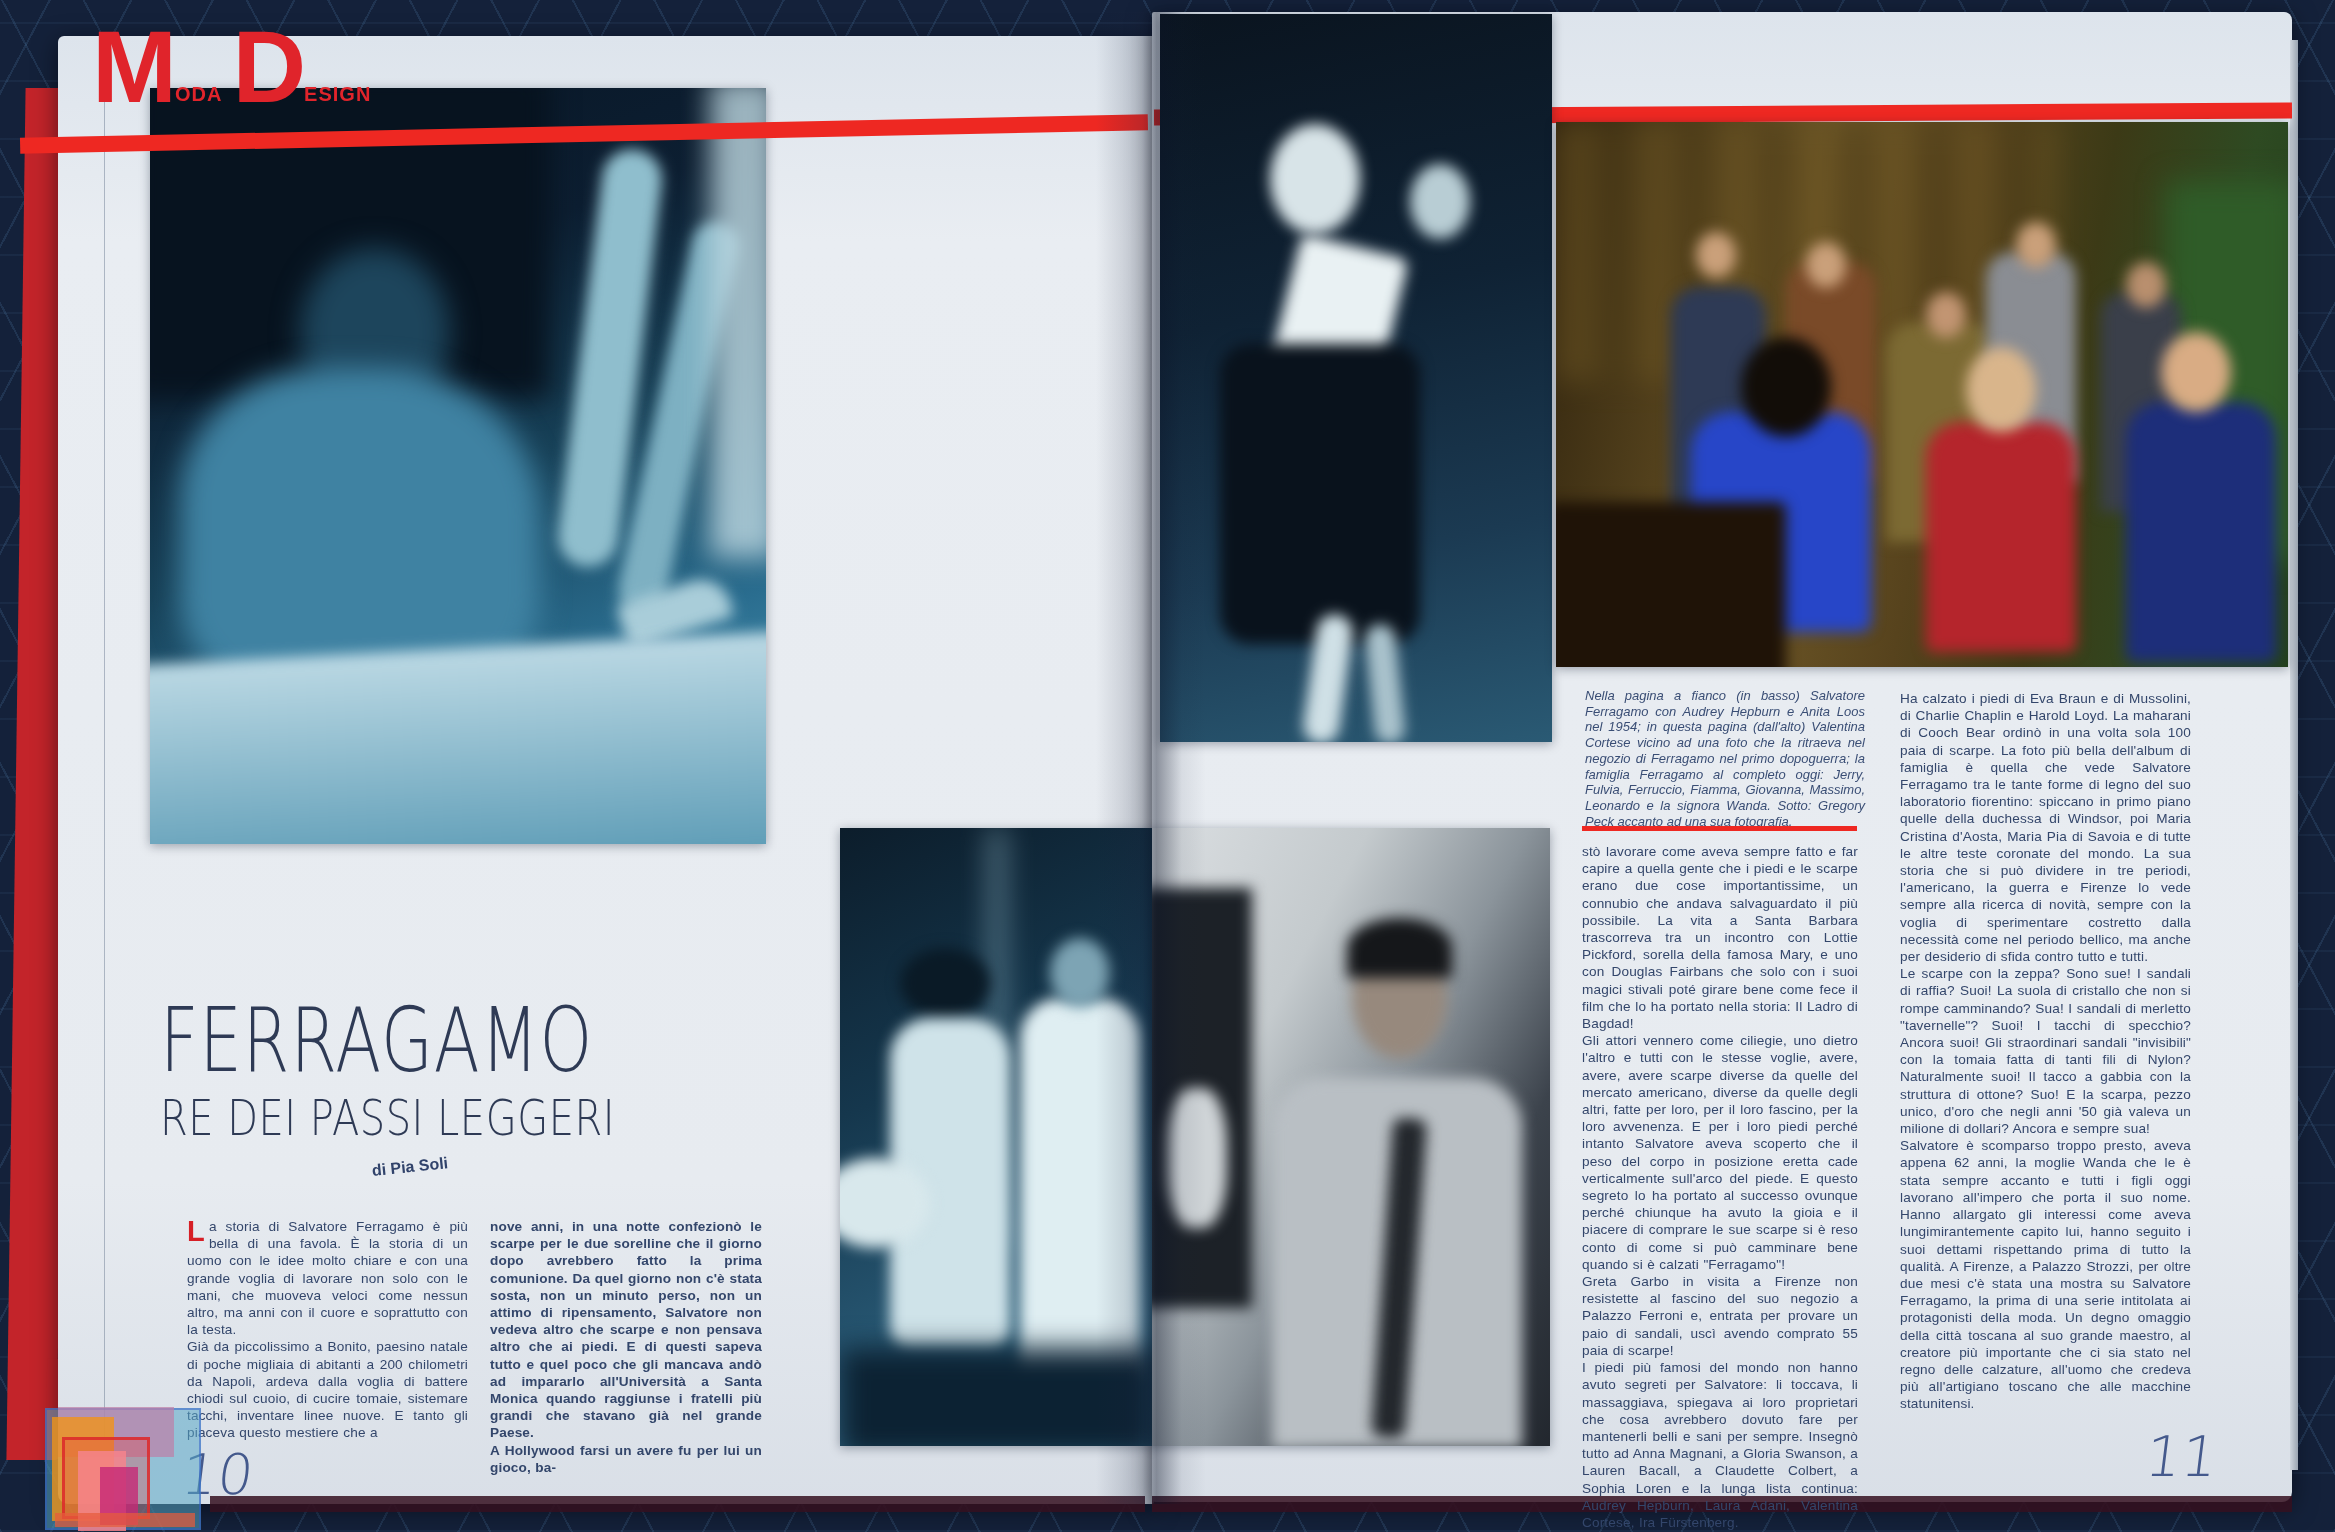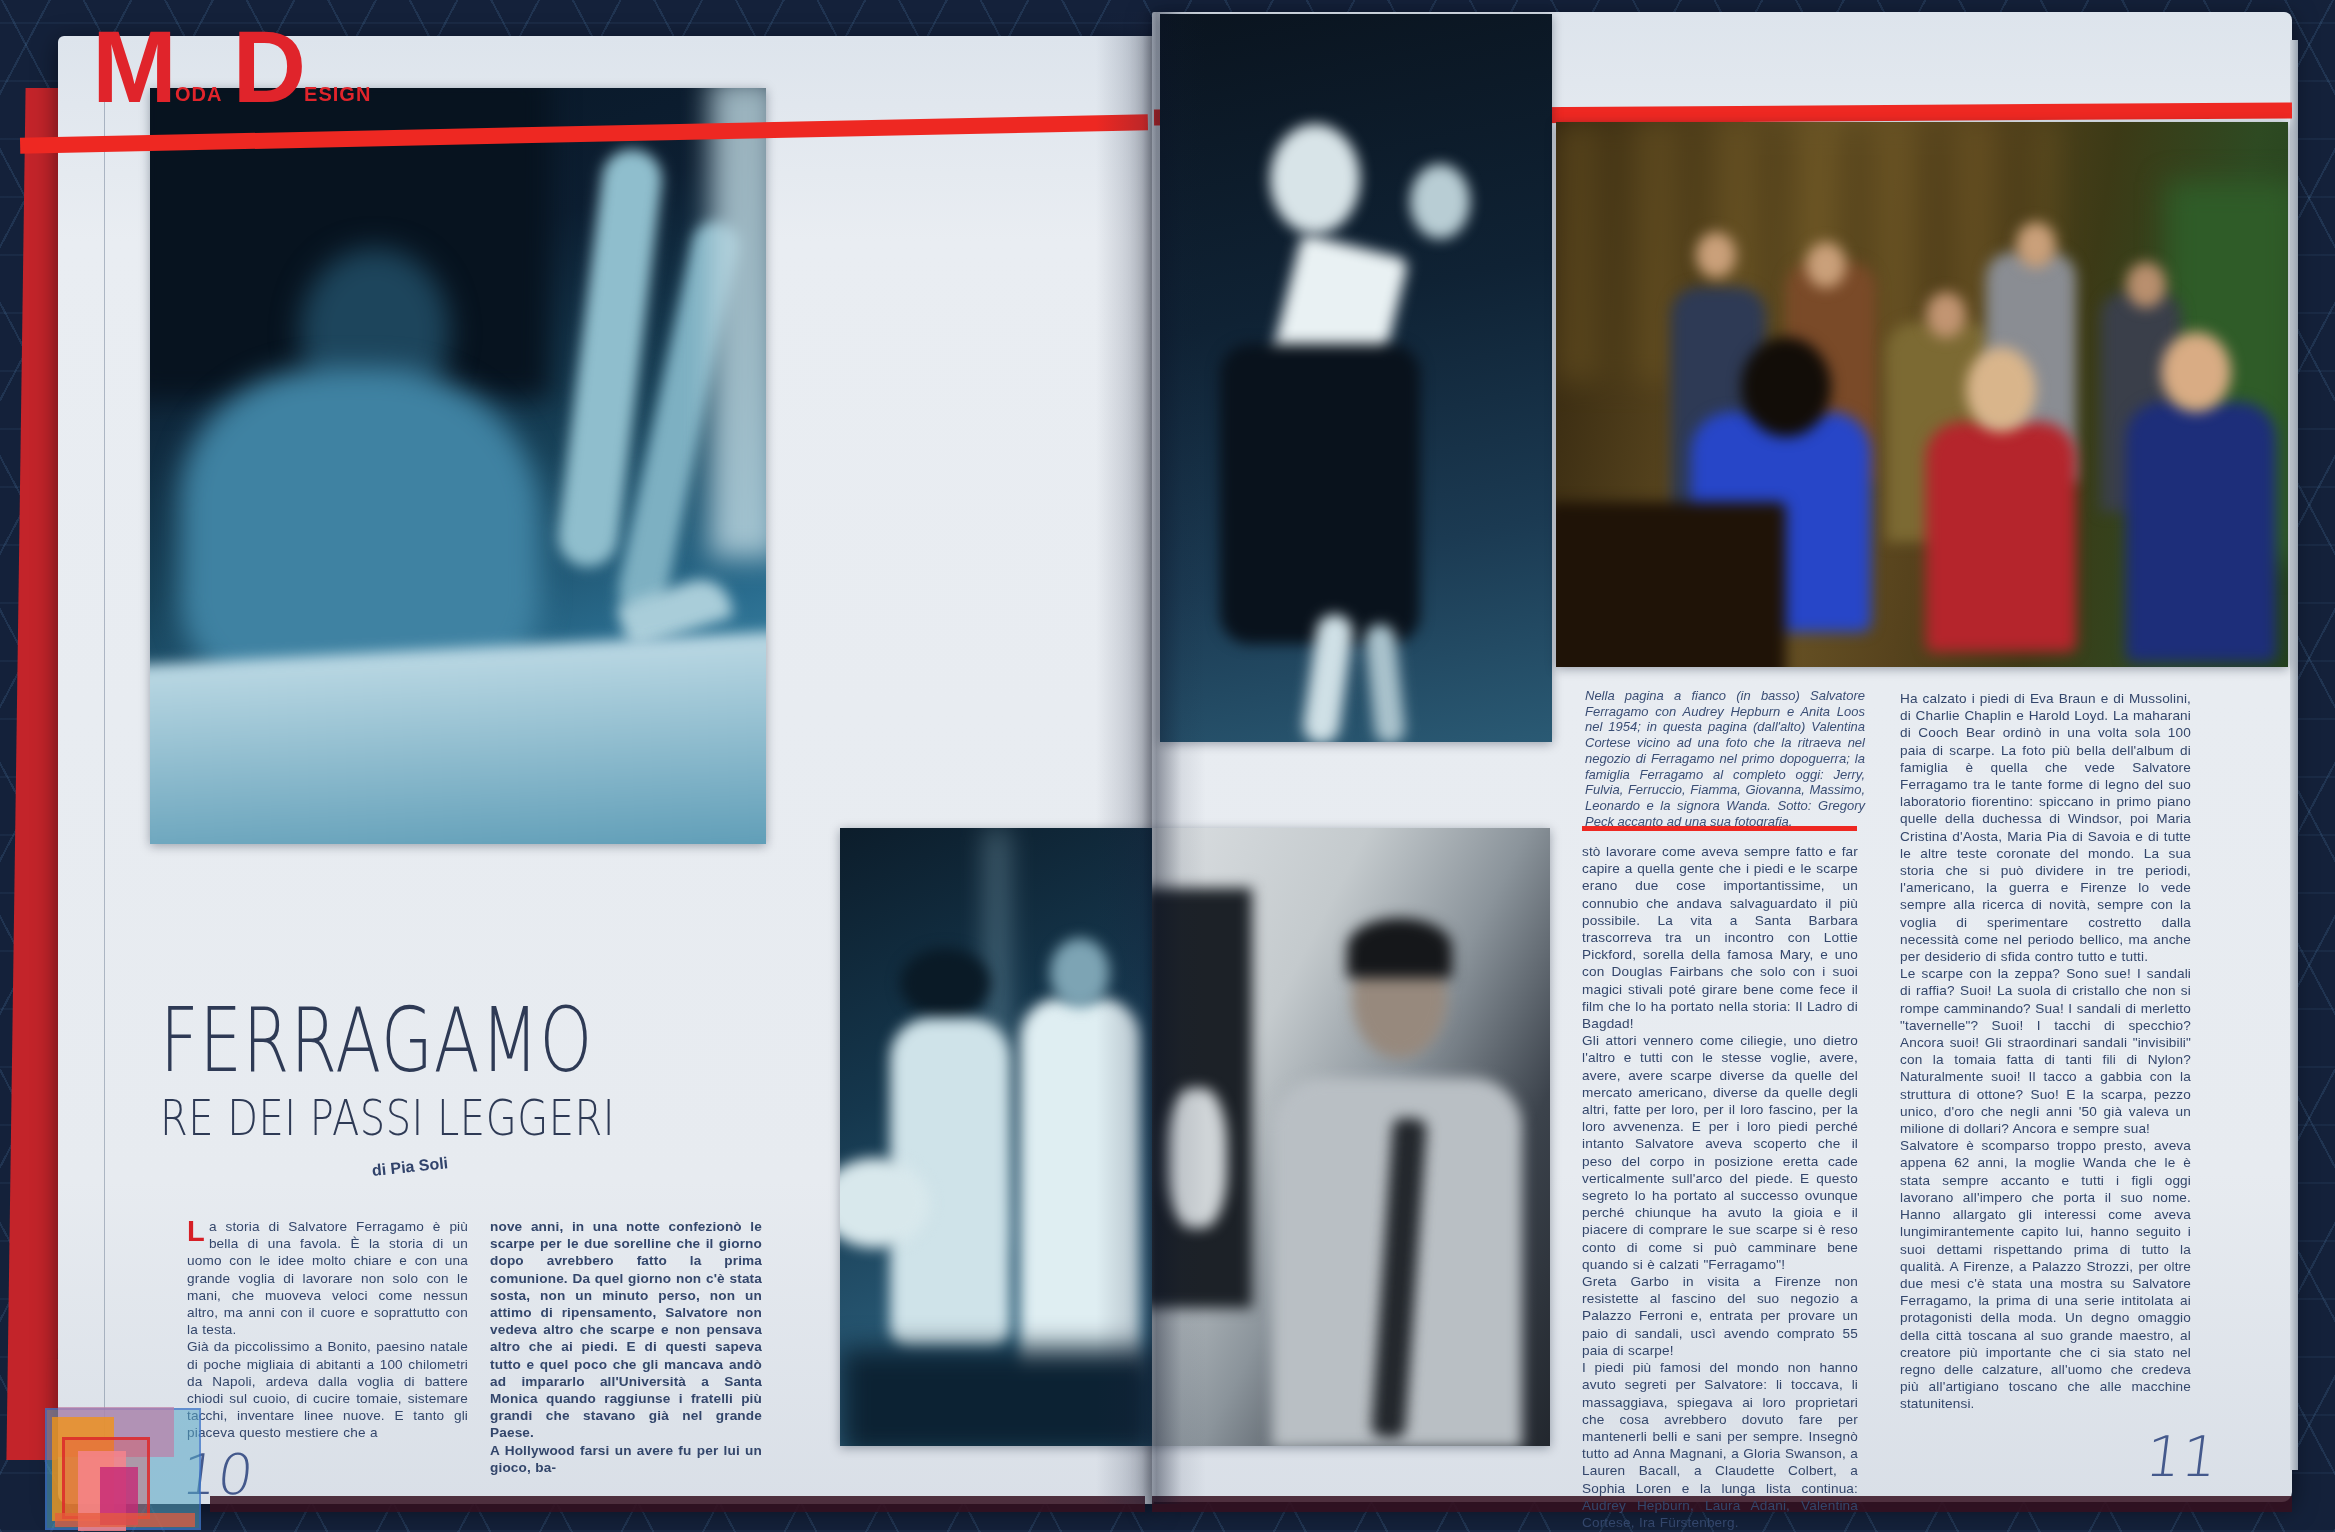--- a/index.html
+++ b/index.html
@@ -136,21 +136,21 @@
   </div>
 
   <div class="abs" id="headline">
     <div class="h1">FERRAGAMO</div>
     <div class="h2">RE DEI PASSI LEGGERI</div>
   </div>
   <div class="abs" id="byline">di Pia Soli</div>
 
   <div class="abs bodycol" id="lcol1">
     <p><span class="dropcap">L</span><span>a storia di Salvatore Ferragamo è più bella di una favola. È la storia di un uomo con le idee molto chiare e con una grande voglia di lavorare non solo con le mani, che muoveva veloci come nessun altro, ma anni con il cuore e soprattutto con la testa.</span></p>
-    <p>Già da piccolissimo a Bonito, paesino natale di poche migliaia di abitanti a 100 chilometri da Napoli, ardeva dalla voglia di battere chiodi sul cuoio, di cucire tomaie, sistemare tacchi, inventare linee nuove. E tanto gli piaceva questo mestiere che a</p>
+    <p>Già da piccolissimo a Bonito, paesino natale di poche migliaia di abitanti a 200 chilometri da Napoli, ardeva dalla voglia di battere chiodi sul cuoio, di cucire tomaie, sistemare tacchi, inventare linee nuove. E tanto gli piaceva questo mestiere che a</p>
   </div>
   <div class="abs bodycol" id="lcol2">
     <p>nove anni, in una notte confezionò le scarpe per le due sorelline che il giorno dopo avrebbero fatto la prima comunione. Da quel giorno non c'è stata sosta, non un minuto perso, non un attimo di ripensamento, Salvatore non vedeva altro che scarpe e non pensava altro che ai piedi. E di questi sapeva tutto e quel poco che gli mancava andò ad impararlo all'Università a Santa Monica quando raggiunse i fratelli più grandi che stavano già nel grande Paese.</p>
     <p>A Hollywood farsi un avere fu per lui un gioco, ba-</p>
   </div>
 
   <div class="abs photo" id="photo-fitting">
     <div class="layer softer" style="left:150px;top:0;width:14px;height:420px;background:#9cc3d2;opacity:.6;"></div>
     <div class="layer soft" style="left:60px;top:120px;width:90px;height:70px;border-radius:50%;background:#0a1a26;"></div>
     <div class="layer soft" style="left:50px;top:190px;width:120px;height:330px;border-radius:40px 40px 20px 20px;background:#cfe3e9;"></div>

